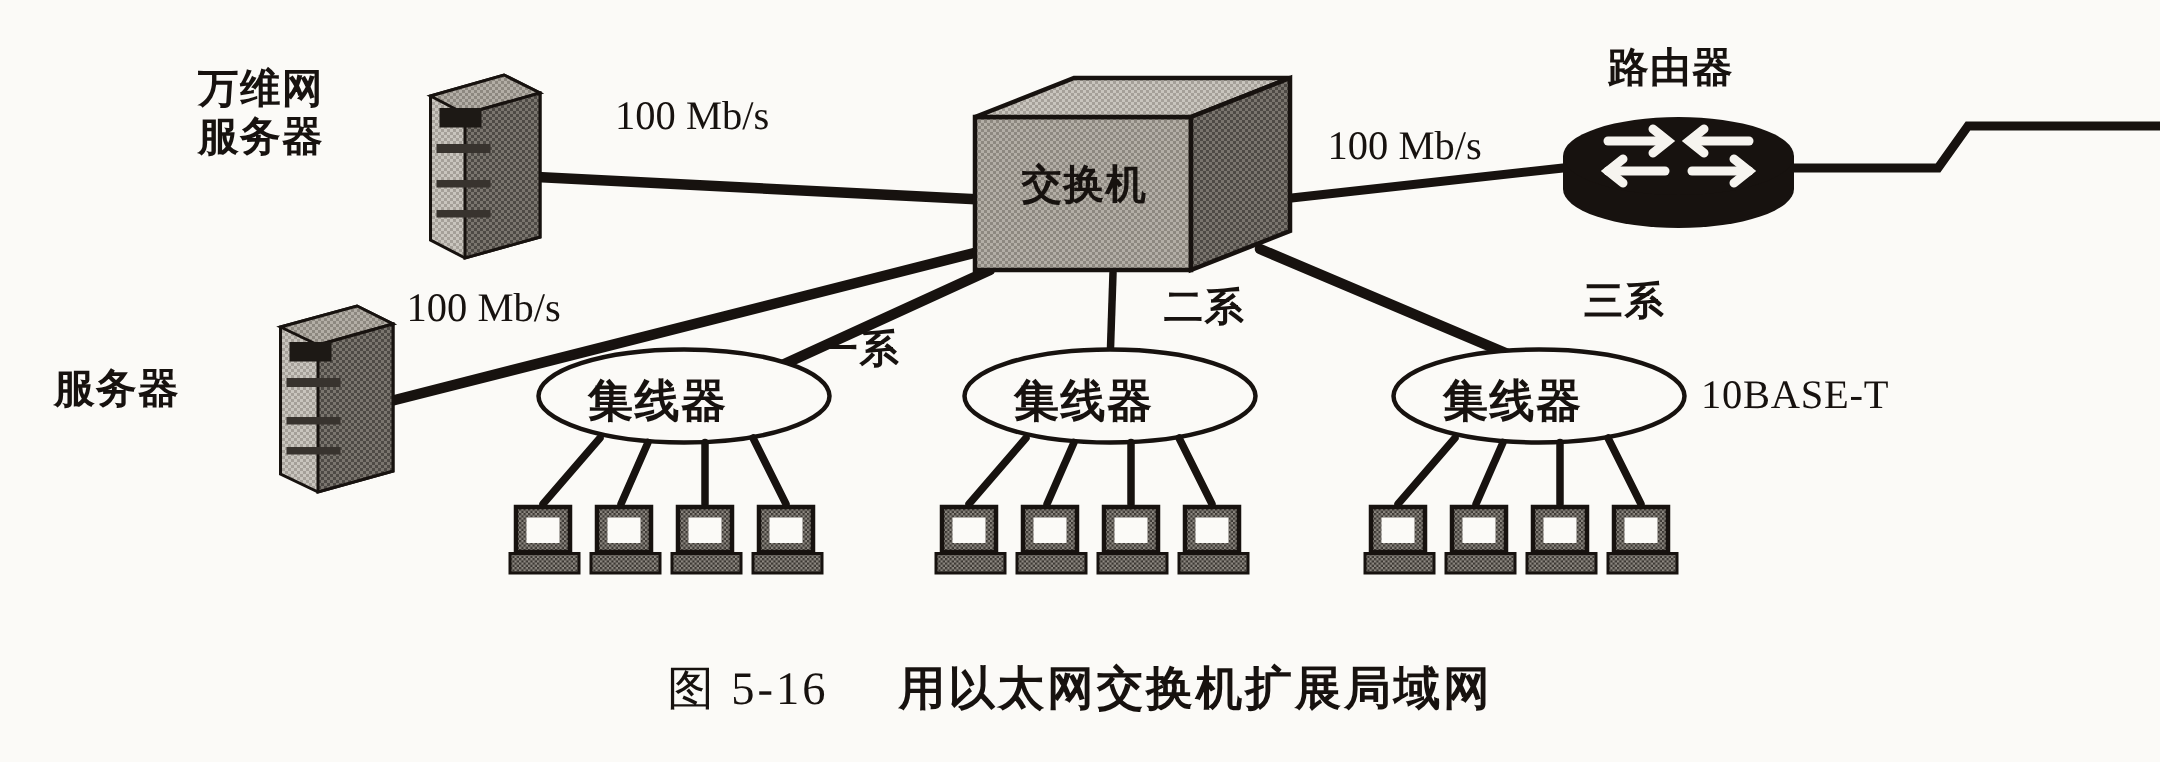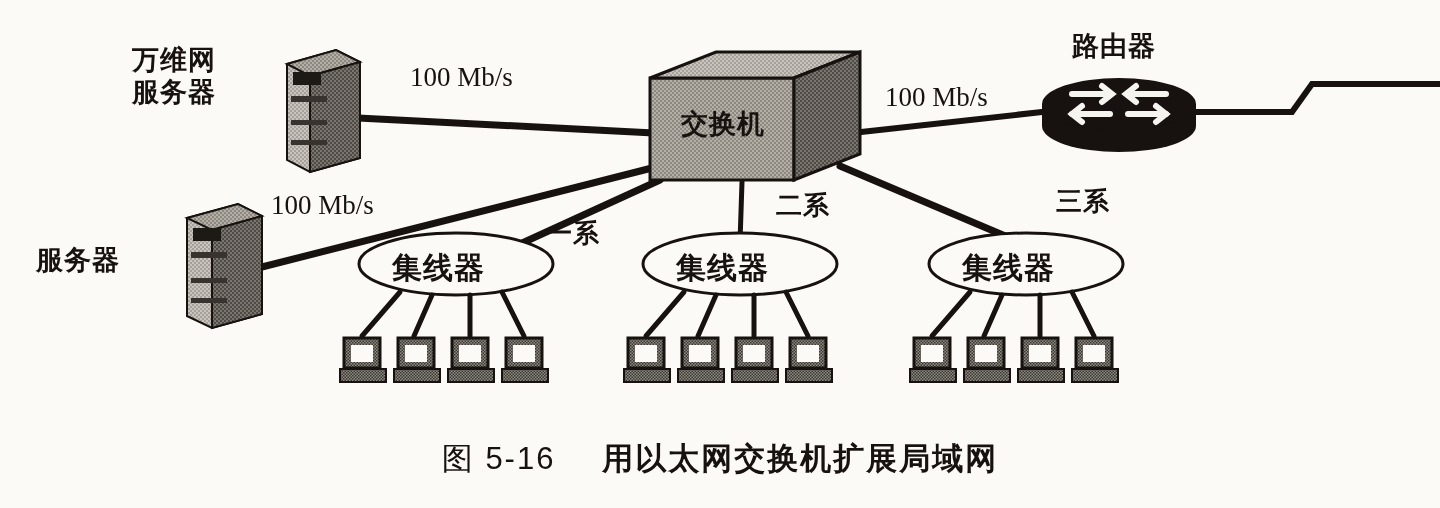--- a/index.html
+++ b/index.html
@@ -38,21 +38,21 @@
   .lbl-baset{left:1134px;top:248px;font-size:27px;letter-spacing:.5px;}
 
   .hubtxt{font-size:30px;letter-spacing:1px;}
 
   .caption{
     position:absolute;left:0;right:0;top:438px;
     text-align:center;color:#17120f;
     font-size:31px;letter-spacing:2px;
     font-family:"DejaVu Sans","Liberation Sans",sans-serif;font-weight:700;
   }
-  .caption .num{font-family:Liberation Sans, sans-serif;font-weight:400;}
+  .caption .num{font-family:Liberation Serif, serif;font-weight:400;}
 </style>
 </head>
 <body>
 
 <div id="stage">
 
   <svg id="diagram" viewBox="0 0 1440 508">
     <defs>
       <pattern id="grain" width="4" height="4" patternUnits="userSpaceOnUse">
         <rect width="4" height="4" fill="#b3aea6"></rect>
@@ -248,20 +248,21 @@
   <div class="lbl cn lbl-router">路由器</div>
 
   <div class="lbl lat lbl-sp1">100 Mb/s</div>
   <div class="lbl lat lbl-sp2">100 Mb/s</div>
   <div class="lbl lat lbl-sp3">100 Mb/s</div>
 
   <div class="lbl cn lbl-d1">一系</div>
   <div class="lbl cn lbl-d2">二系</div>
   <div class="lbl cn lbl-d3">三系</div>
 
+  <div class="lbl lat lbl-baset">10BASE-T</div>
 
   <div class="lbl cn hubtxt" style="left:392px;top:250px;">集线器</div>
   <div class="lbl cn hubtxt" style="left:676px;top:250px;">集线器</div>
   <div class="lbl cn hubtxt" style="left:962px;top:250px;">集线器</div>
 
   <div class="caption">
     <span class="num">图 5-16</span>
     <span style="display:inline-block;width:34px;"></span><span>用以太网交换机扩展局域网</span>
   </div>
 

